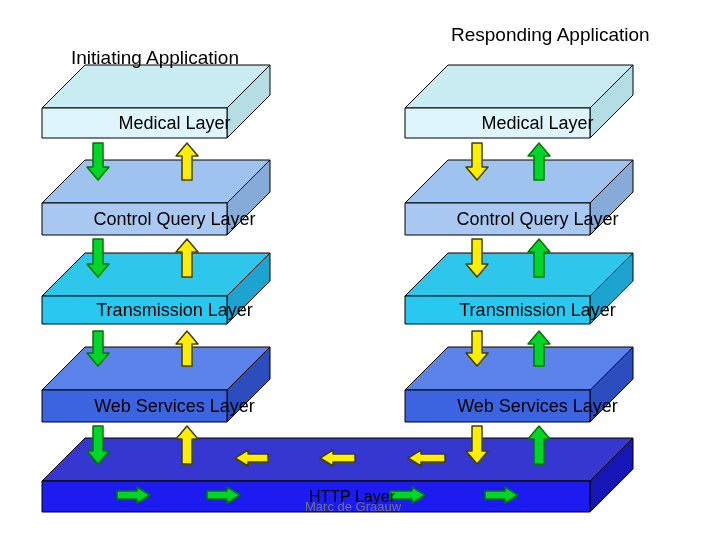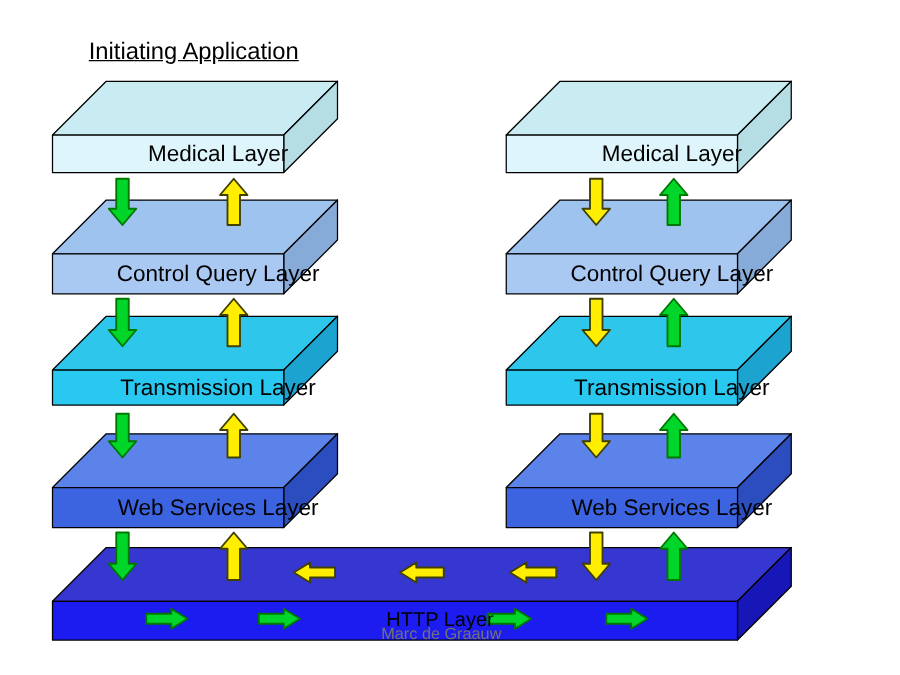--- a/index.html
+++ b/index.html
@@ -106,21 +106,22 @@
       <polygon fill="#ffee00" stroke="#404000" points="235,458 248,450 248,454 268,454 268,462 248,462 248,466"></polygon>
       <polygon fill="#ffee00" stroke="#404000" points="320,458 333,450 333,454 355,454 355,462 333,462 333,466"></polygon>
       <polygon fill="#ffee00" stroke="#404000" points="408,458 421,450 421,454 445,454 445,462 421,462 421,466"></polygon>
       <polygon fill="#00d62a" stroke="#007700" points="150,495 137,487 137,491 117,491 117,499 137,499 137,503"></polygon>
       <polygon fill="#00d62a" stroke="#007700" points="240,495 227,487 227,491 207,491 207,499 227,499 227,503"></polygon>
       <polygon fill="#00d62a" stroke="#007700" points="425,495 412,487 412,491 390,491 390,499 412,499 412,503"></polygon>
       <polygon fill="#00d62a" stroke="#007700" points="518,495 505,487 505,491 485,491 485,499 505,499 505,503"></polygon>
     </g>
   </svg>
 
-  <div class="app-title" style="left:60px;top:32px;text-decoration:underline;">Initiating Application</div>
+  <div class="app-title" style="left:60px;top:48px;">Initiating Application</div>
+  <div class="app-title" style="left:451px;top:25px;">Responding Application</div>
 
   <div class="layer-label" style="left:42px;top:108px;height:30px;">Medical Layer</div>
   <div class="layer-label" style="left:42px;top:203px;height:32px;">Control Query Layer</div>
   <div class="layer-label" style="left:42px;top:296px;height:28px;">Transmission Layer</div>
   <div class="layer-label" style="left:42px;top:390px;height:32px;">Web Services Layer</div>
 
   <div class="layer-label" style="left:405px;top:108px;height:30px;">Medical Layer</div>
   <div class="layer-label" style="left:405px;top:203px;height:32px;">Control Query Layer</div>
   <div class="layer-label" style="left:405px;top:296px;height:28px;">Transmission Layer</div>
   <div class="layer-label" style="left:405px;top:390px;height:32px;">Web Services Layer</div>

